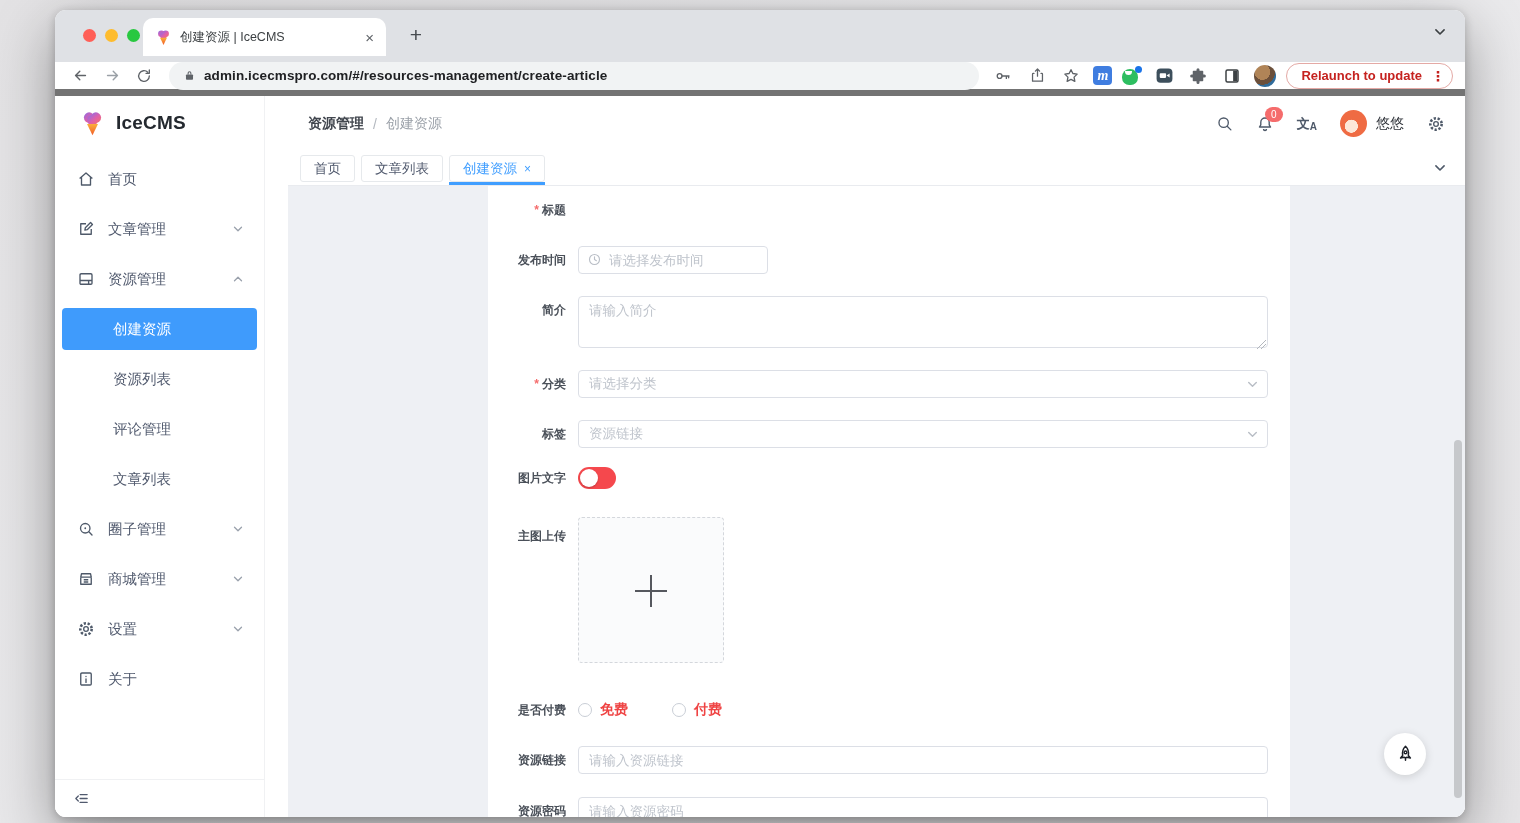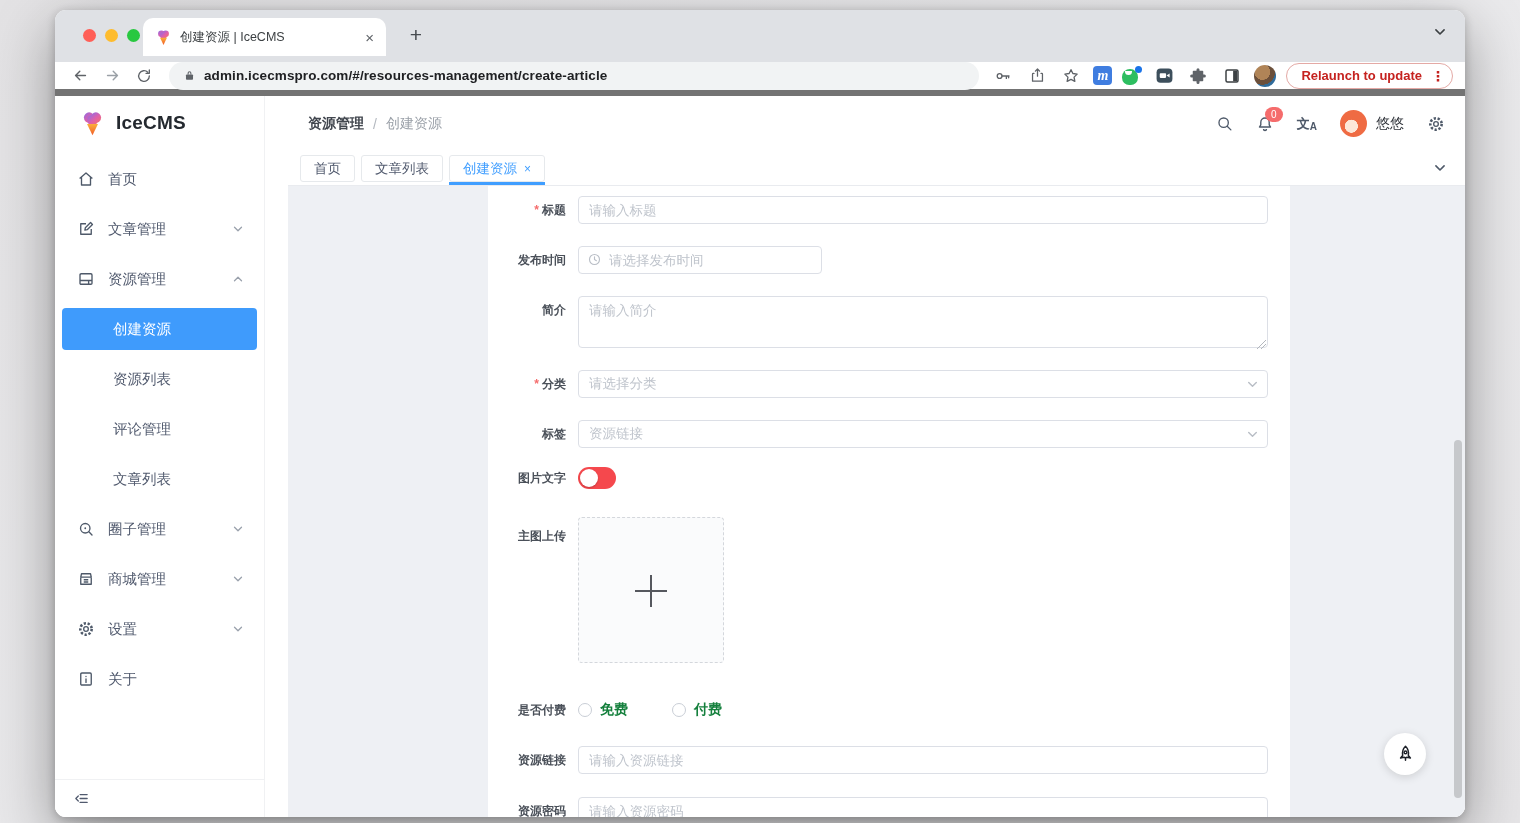--- a/index.html
+++ b/index.html
@@ -99,42 +99,42 @@
   .content { flex:1; background:#eef0f4; position:relative; overflow:hidden; }
   .panel { position:absolute; left:200px; top:0; bottom:-40px; width:802px; background:#fff; padding-top:10px; }
   .frow { display:flex; margin-bottom:22px; }
   .flabel { width:90px; flex:none; text-align:right; padding-right:12px; font-size:12px; font-weight:700;
     color:#4a5059; line-height:28px; white-space:nowrap; }
   .star { color:#f56c6c; margin-right:3px; font-weight:700; }
   .fctrl { flex:1; margin-right:22px; position:relative; }
   .inp { width:100%; height:28px; border:1px solid #dcdfe6; border-radius:4px; padding:0 10px;
     font-size:13.5px; color:#333; background:#fff; outline:none; font-family:inherit; }
   .inp::placeholder { color:#bfc4cc; }
-  .inp-time { width:244px; padding-left:30px; }
+  .inp-time { width:190px; padding-left:30px; }
   .clock-ic { position:absolute; left:9px; top:6px; color:#b9bec6; }
   .txa { width:100%; height:52px; border:1px solid #dcdfe6; border-radius:4px; padding:5px 10px;
     font-size:13.5px; resize:none; outline:none; font-family:inherit; color:#333; }
   .txa::placeholder { color:#bfc4cc; }
   .resize-grip { position:absolute; right:2px; bottom:3px; width:9px; height:9px;
     background:linear-gradient(135deg,transparent 0 45%,#b3b7bd 45% 53%,transparent 53% 68%,#b3b7bd 68% 76%,transparent 76%); }
   .sel { width:100%; height:28px; border:1px solid #dcdfe6; border-radius:4px; padding:0 28px 0 10px;
     font-size:13.5px; color:#bfc4cc; display:flex; align-items:center; background:#fff; cursor:pointer; }
   .sel-chev { position:absolute; right:9px; top:8px; color:#b9bec6; display:flex; }
   .toggle { width:38px; height:22px; border-radius:11px; background:#f5484d; position:relative; cursor:pointer; display:inline-block; }
   .toggle .knob { position:absolute; left:2px; top:2px; width:18px; height:18px; border-radius:50%; background:#fff;
     box-shadow:0 1px 2px rgba(0,0,0,.2); }
   .upload { width:146px; height:146px; border:1px dashed #d4d7dc; border-radius:4px; background:#fafbfc;
     position:relative; cursor:pointer; }
   .upload .plus-v,.upload .plus-h { position:absolute; background:#55585e; }
   .upload .plus-v { left:71px; top:57px; width:2px; height:32px; }
   .upload .plus-h { left:56px; top:72px; width:32px; height:2px; }
   .radio-group { display:flex; gap:44px; align-items:center; height:20px; }
   .radio { display:flex; align-items:center; gap:8px; cursor:pointer; }
   .rdot { width:14px; height:14px; border:1px solid #c9ced6; border-radius:50%; background:#fff; flex:none; }
-  .rlabel { font-size:14px; font-weight:700; color:#15803d; }
+  .rlabel { font-size:14px; font-weight:700; color:#ef4444; }
 
   
   .rocket-btn { position:absolute; left:1329px; top:723px; width:42px; height:42px; border-radius:50%;
     background:#fff; box-shadow:0 2px 10px rgba(0,0,0,.14); display:flex; align-items:center; justify-content:center; }
   .scroll-thumb { position:absolute; right:3px; top:430px; width:8px; height:358px; background:#c6c8cb; border-radius:4px; }
 
   svg { display:block; }
 </style>
 </head>
 <body>
@@ -426,23 +426,20 @@
               <path d="M2.5 4.2 6 7.7l3.5-3.5" fill="none" stroke="currentColor" stroke-width="1.4" stroke-linecap="round" stroke-linejoin="round"></path>
             </svg>
         </span>
       </div>
 
       <div class="content">
         <div class="panel">
 
           <div class="frow">
             <div class="flabel"><span class="star">*</span><span>标题</span></div>
-            <div class="fctrl">
-              <input class="inp" placeholder="请输入标题" style="">
-            </div>
           </div>
 
           <div class="frow">
             <div class="flabel">发布时间</div>
             <div class="fctrl">
               <span class="clock-ic">
                 <svg width="15" height="15" viewBox="0 0 24 24" fill="none" stroke="currentColor" stroke-width="1.8" stroke-linecap="round">
                     <circle cx="12" cy="12" r="8"></circle>
                     <path d="M12 7.5V12l3 2"></path>
                   </svg>

